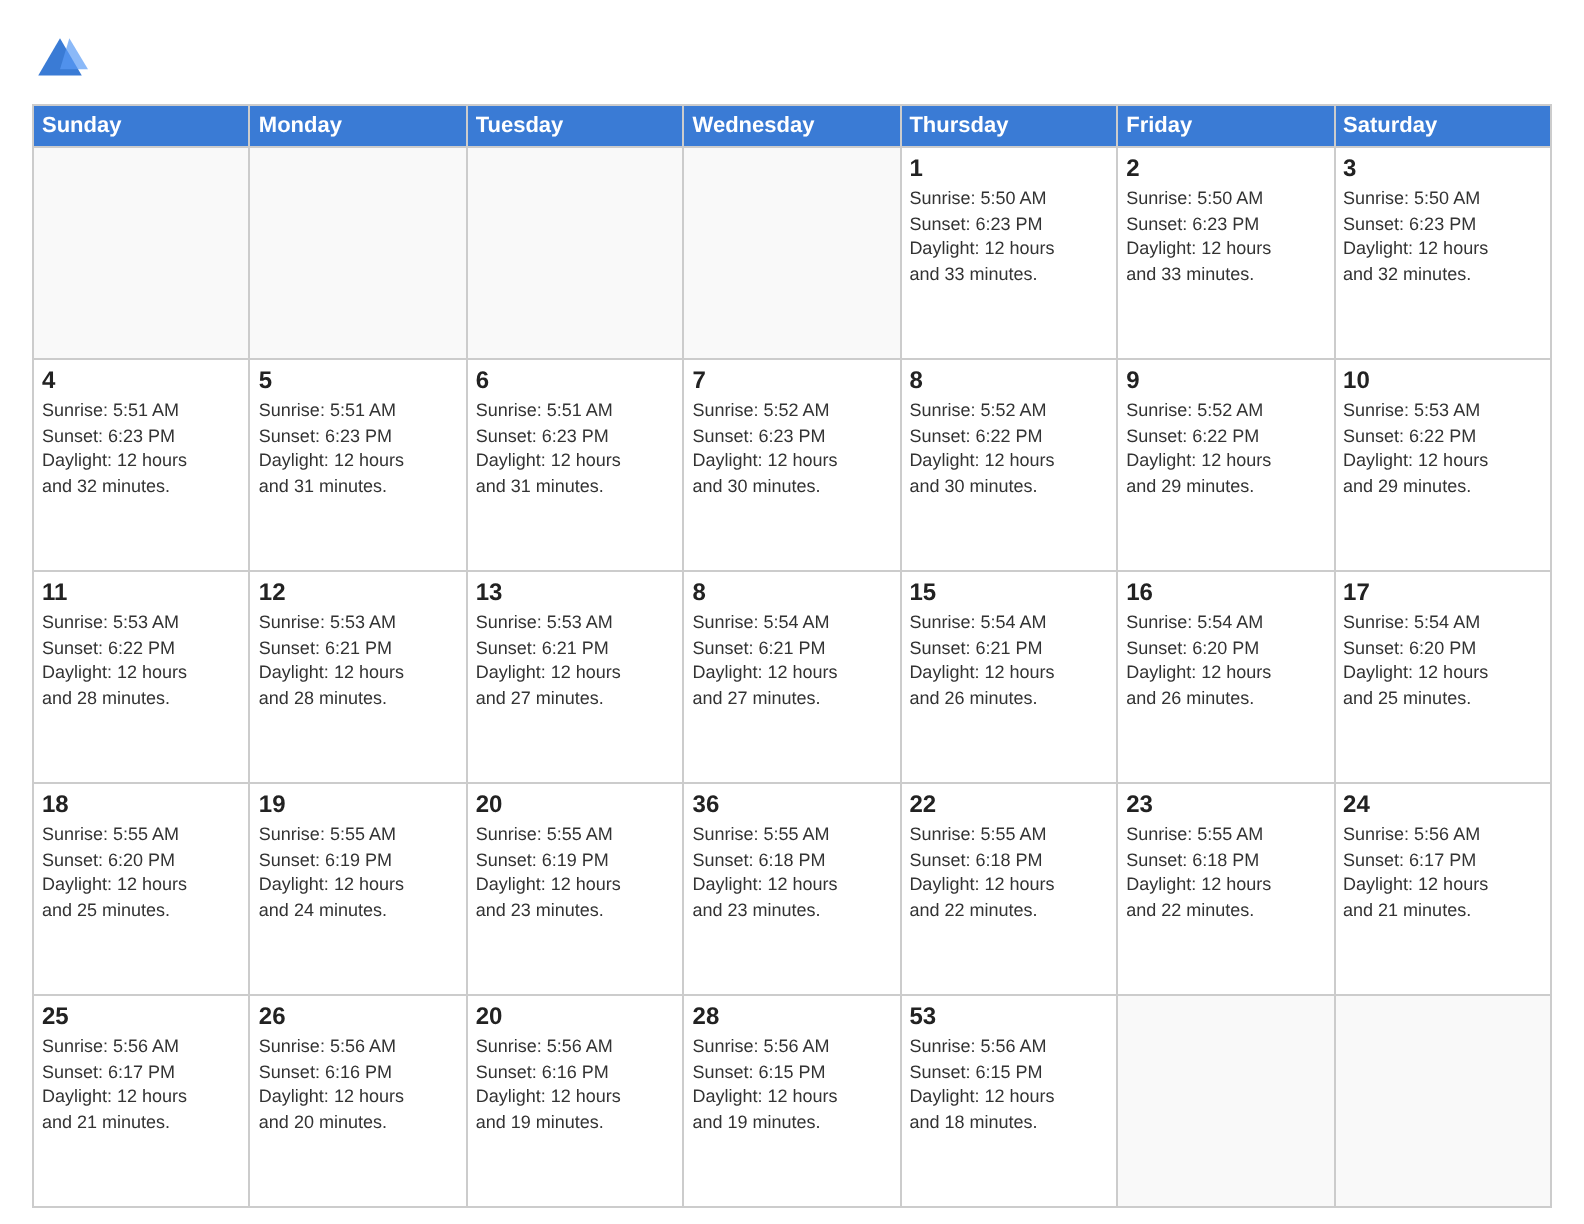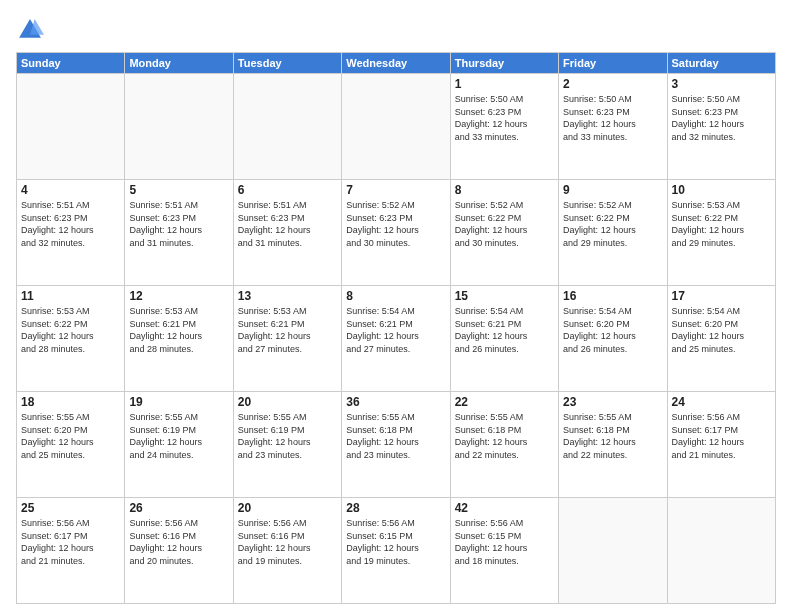--- a/index.html
+++ b/index.html
@@ -247,21 +247,21 @@
           </td>
           <td>
             <span class="day-num">20</span>
             <div class="day-info">Sunrise: 5:56 AM<br>Sunset: 6:16 PM<br>Daylight: 12 hours<br>and 19 minutes.</div>
           </td>
           <td>
             <span class="day-num">28</span>
             <div class="day-info">Sunrise: 5:56 AM<br>Sunset: 6:15 PM<br>Daylight: 12 hours<br>and 19 minutes.</div>
           </td>
           <td>
-            <span class="day-num">42</span>
+            <span class="day-num">53</span>
             <div class="day-info">Sunrise: 5:56 AM<br>Sunset: 6:15 PM<br>Daylight: 12 hours<br>and 18 minutes.</div>
           </td>
           <td class="empty"></td>
           <td class="empty"></td>
         </tr>
       </tbody>
   </table>
 </div>
 
 </body></html>

